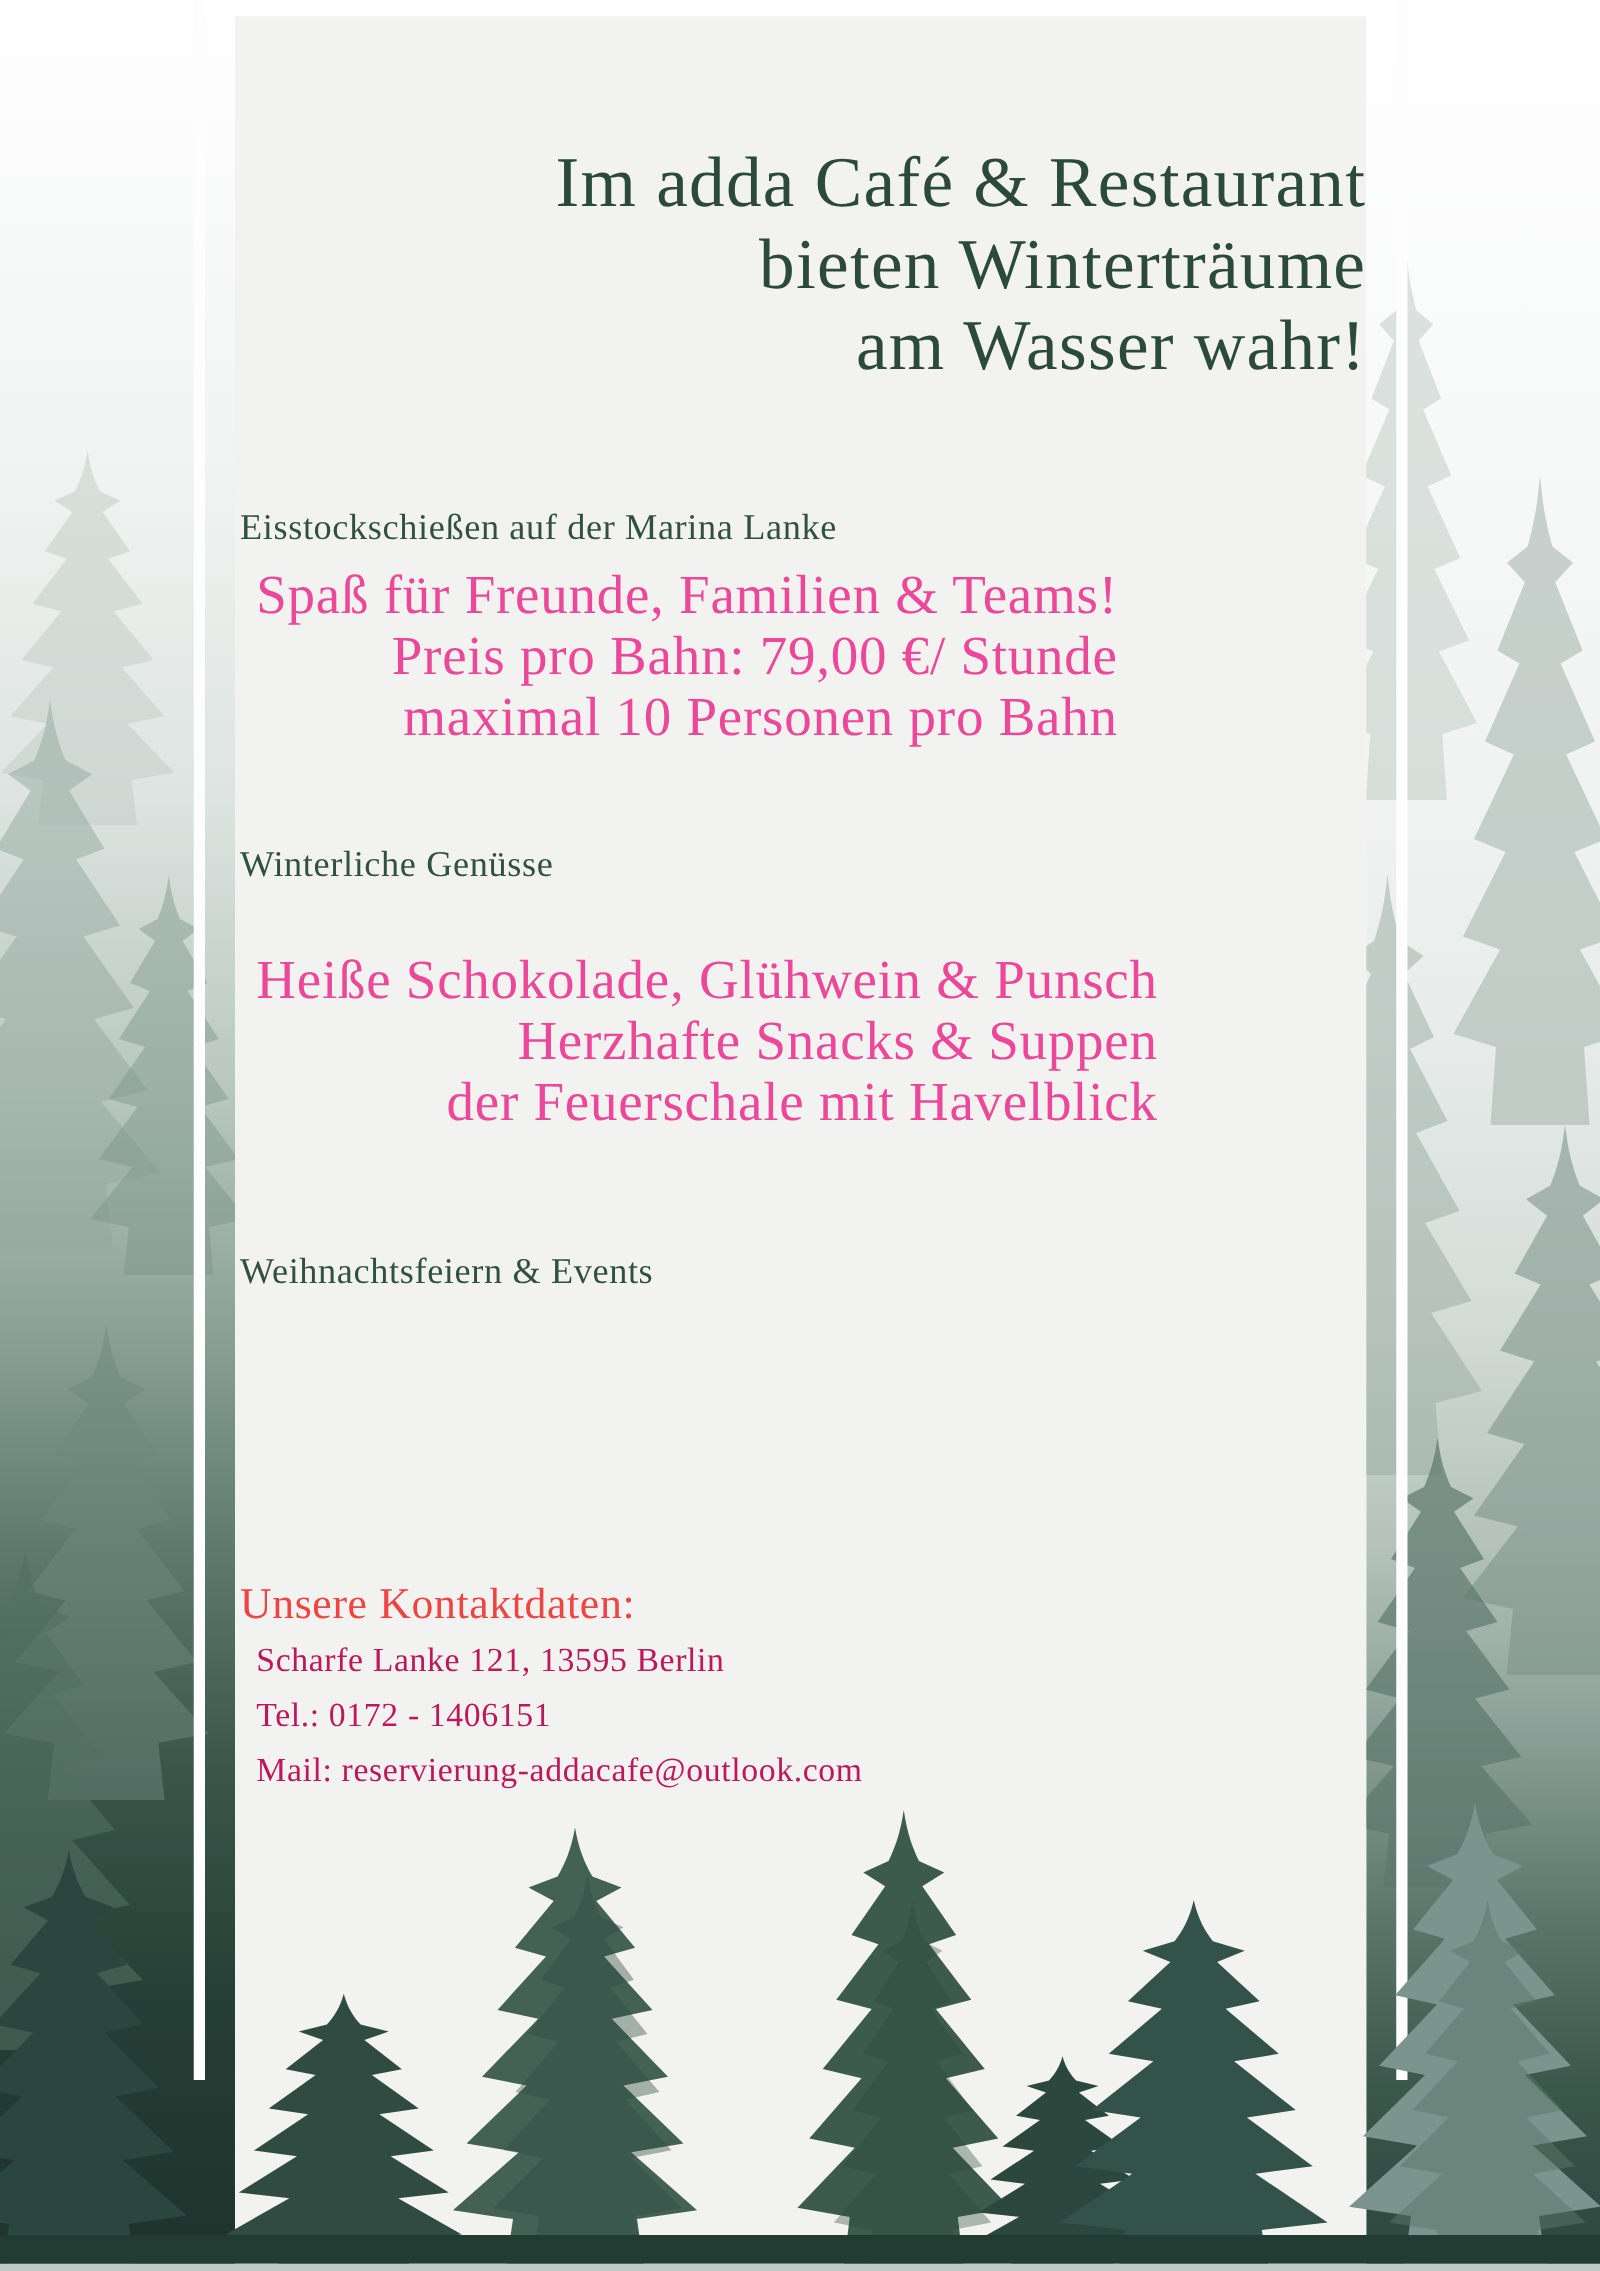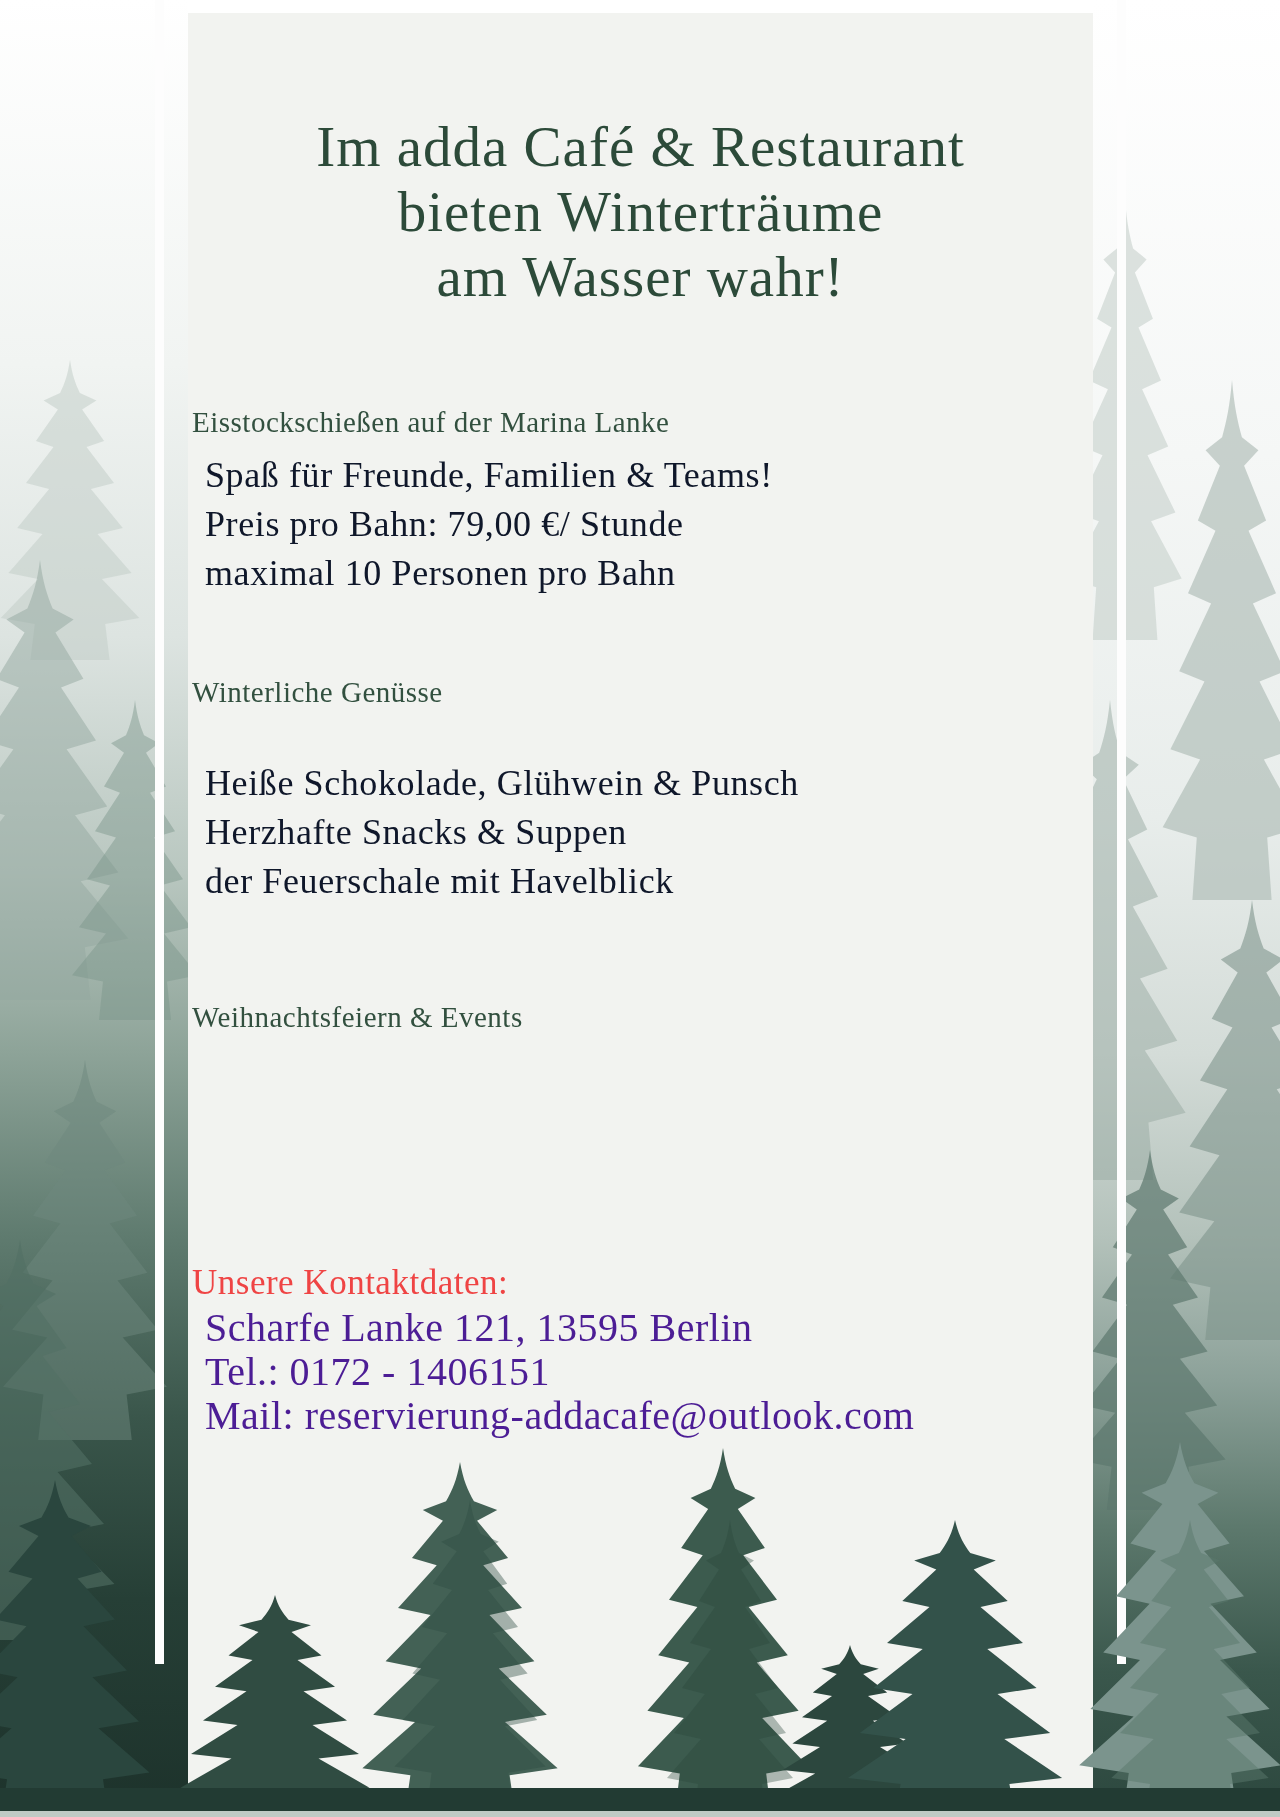--- a/index.html
+++ b/index.html
@@ -7,54 +7,55 @@
     position:relative;
     width:1280px;height:1817px;
     overflow:hidden;
     background:#ffffff;
     font-family:"Liberation Serif","DejaVu Serif",serif;
   }
   .bg{position:absolute;left:0;top:0;width:1280px;height:1817px;display:block;}
   .txt{position:absolute;white-space:nowrap;}
   .title{
     left:188px;top:114px;width:905px;
-    text-align:center;
+    text-align:right;
     font-size:57px;line-height:65px;
     letter-spacing:1px;
     color:#2c4a39;
   }
   .sec-head{
     left:192px;
     font-size:29px;line-height:47px;
     letter-spacing:0.5px;
     color:#32503f;
   }
   .sec-body{
     left:205px;
-    font-size:36px;line-height:49px;
+    font-size:44px;line-height:49px;
     letter-spacing:0.6px;
-    color:#0f172a;
+    color:#ec4899;
+    text-align:right;
   }
   #sec1-head{top:399px;}
   #sec1-body{top:451px;}
   #sec2-head{top:669px;}
   #sec2-body{top:759px;}
   #sec3-head{top:994px;}
   #sec3-body{top:1046px;line-height:50px;}
   .contact-head{
     left:192px;top:1262px;
     font-size:35px;line-height:41px;
     letter-spacing:0.5px;
     color:#ef4444;
   }
   .contact-body{
     left:205px;top:1306px;
-    font-size:40px;line-height:44px;
+    font-size:27px;line-height:44px;
     letter-spacing:0.5px;
-    color:#4c1d95;
+    color:#be185d;
   }
 </style>
 </head>
 <body>
 
 <div class="canvas">
 
   <svg class="bg" viewBox="0 0 1280 1817" width="1280" height="1817" aria-hidden="true">
     <defs>
       <path id="fir" d="M0,0 C-2,10 -5,16 -9,22 L-24,27 L-11,33 L-31,54 L-15,58 L-40,82 L-19,86

